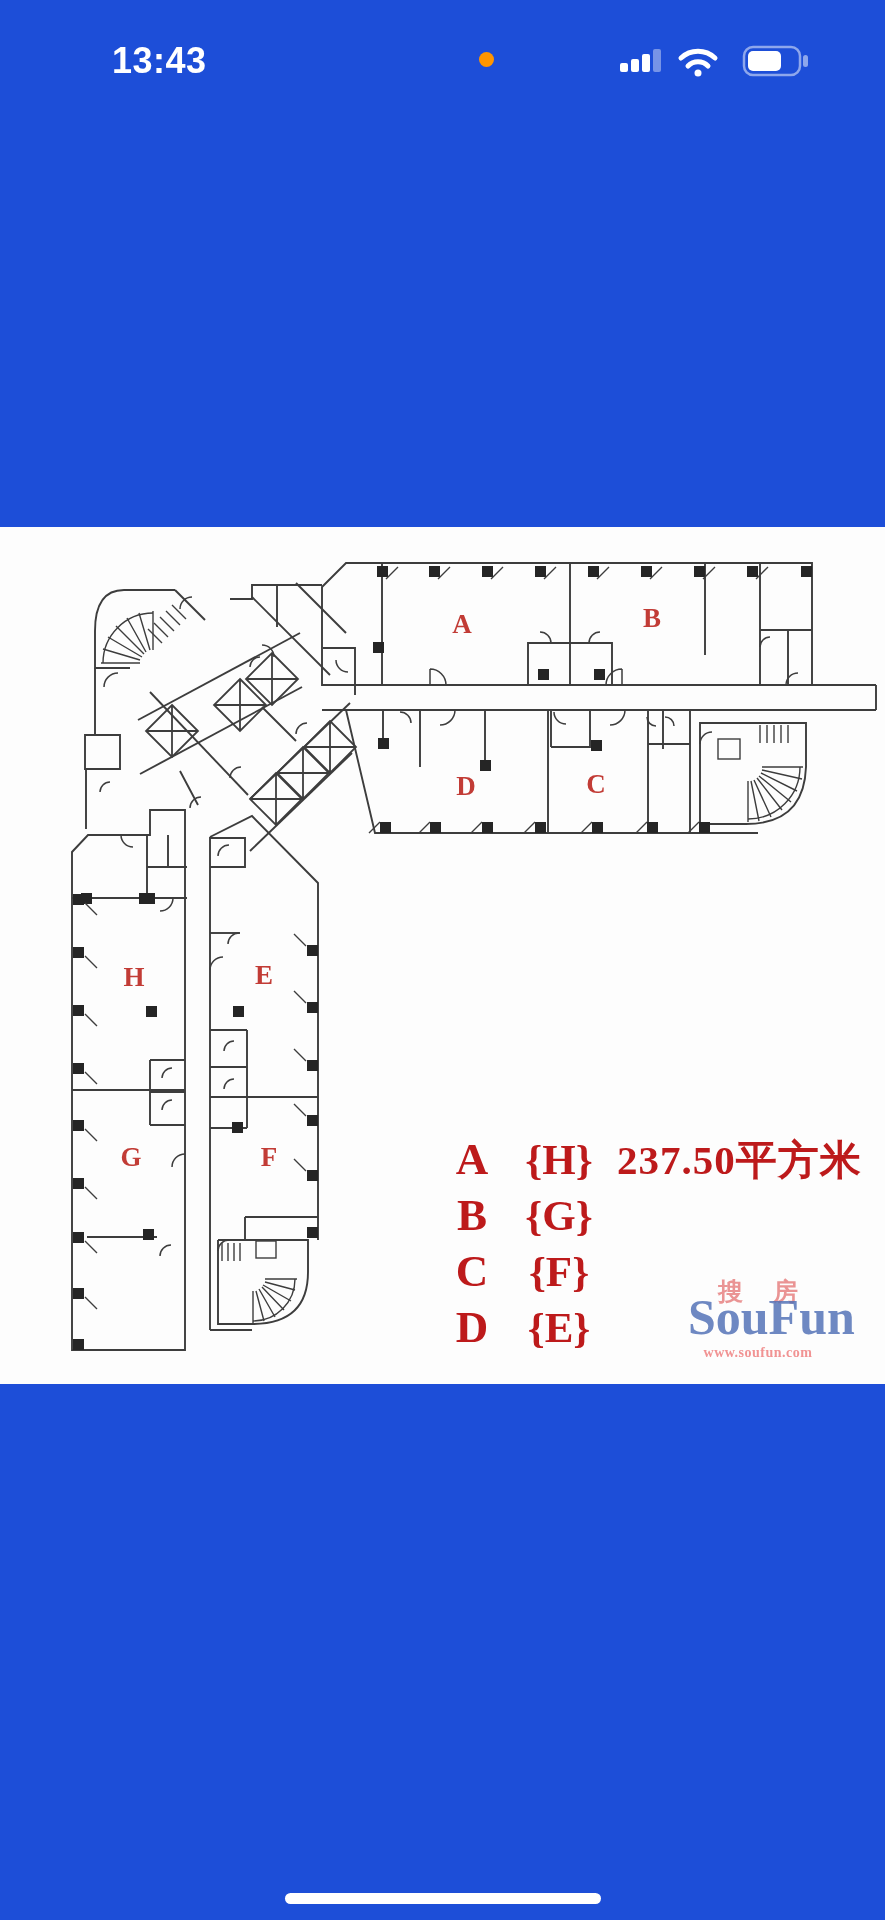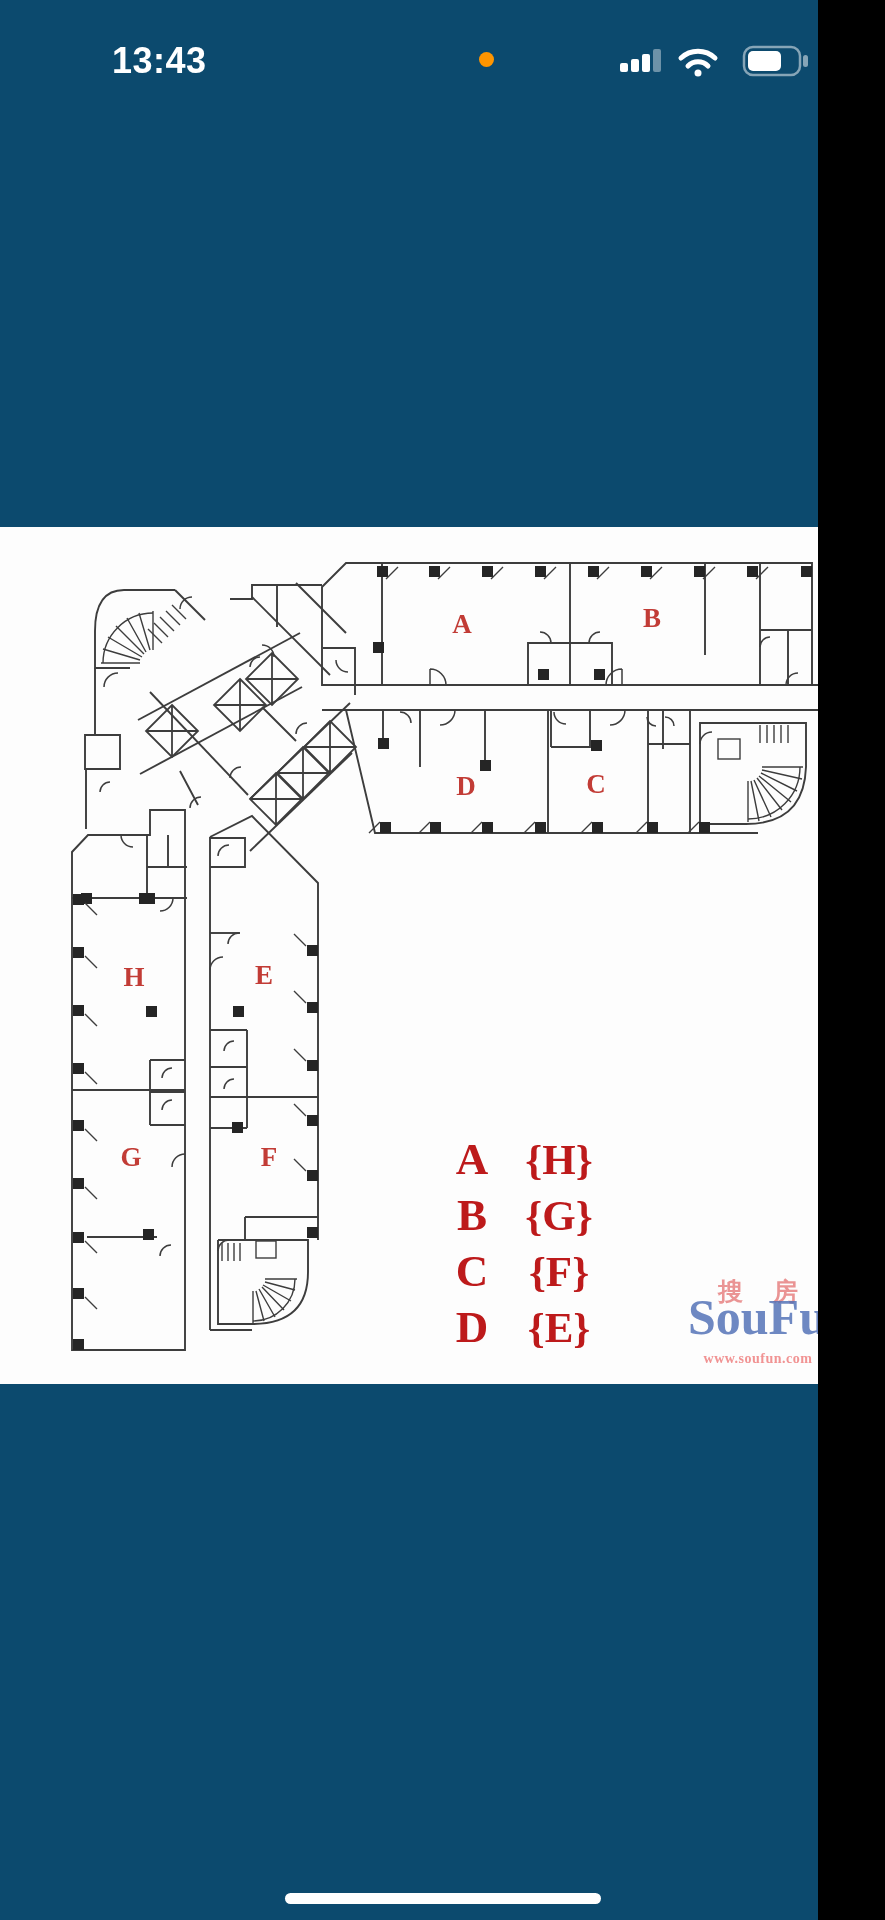--- a/index.html
+++ b/index.html
@@ -1,16 +1,16 @@
 <!DOCTYPE html>
 <html><head>
 <meta charset="utf-8">
 <style>
   html,body{margin:0;padding:0;background:#000;}
-  .screen{position:relative;width:818px;height:1920px;background:#0c4a6e;overflow:hidden;
+  .screen{position:relative;width:885px;height:1920px;background:#1d4ed8;overflow:hidden;
           font-family:"Liberation Sans", sans-serif;}
   
   .status-time{position:absolute;left:112px;top:40px;width:120px;color:#fff;
                font-size:36px;font-weight:600;letter-spacing:.5px;}
   .rec-dot{position:absolute;left:479px;top:52px;width:15px;height:15px;border-radius:50%;
            background:#FF9500;}
   .sb-icons{position:absolute;left:618px;top:42px;width:200px;height:40px;}
   
   .photo{position:absolute;left:0;top:527px;width:885px;height:857px;background:#fdfdfd;}
   .plan-svg{position:absolute;left:0;top:0;}
@@ -21,21 +21,21 @@
   .legend .u{width:58px;font-size:45px;text-align:center;}
   .legend .p{width:116px;font-size:43px;text-align:center;}
   .legend .a{font-size:41px;letter-spacing:1px;white-space:nowrap;}
   
   .wm{position:absolute;left:688px;top:748px;width:140px;text-align:center;
       font-family:"Liberation Serif","DejaVu Serif",serif;pointer-events:none;}
   .wm .hz{display:flex;justify-content:center;gap:30px;font-size:25px;font-weight:bold;
           color:rgba(228,118,118,.78);height:22px;}
   .wm .brand{font-size:50px;font-weight:bold;color:rgba(78,110,180,.82);line-height:40px;}
   .wm .url{font-size:14px;font-weight:bold;color:rgba(238,128,128,.85);letter-spacing:.5px;
-           margin-top:14px;}
+           margin-top:8px;}
   
   .home-bar{position:absolute;left:285px;top:1893px;width:316px;height:11px;border-radius:6px;
             background:#fff;}
   .unit-letter{font-family:"Liberation Serif","DejaVu Serif",serif;font-weight:bold;
                font-size:27px;fill:#c23c36;}
 </style>
 </head>
 <body>
 
 <div class="screen">
@@ -238,20 +238,21 @@
         <text class="unit-letter" x="269" y="639">F</text>
         <text class="unit-letter" x="131" y="639">G</text>
         <text class="unit-letter" x="134" y="459">H</text>
       </g>
     </svg>
 
     <div class="legend">
       <div class="row">
         <span class="u">A</span>
         <span class="p">{H}</span>
+        <span class="a">237.50平方米</span>
       </div>
       <div class="row">
         <span class="u">B</span>
         <span class="p">{G}</span>
       </div>
       <div class="row">
         <span class="u">C</span>
         <span class="p">{F}</span>
       </div>
       <div class="row">

